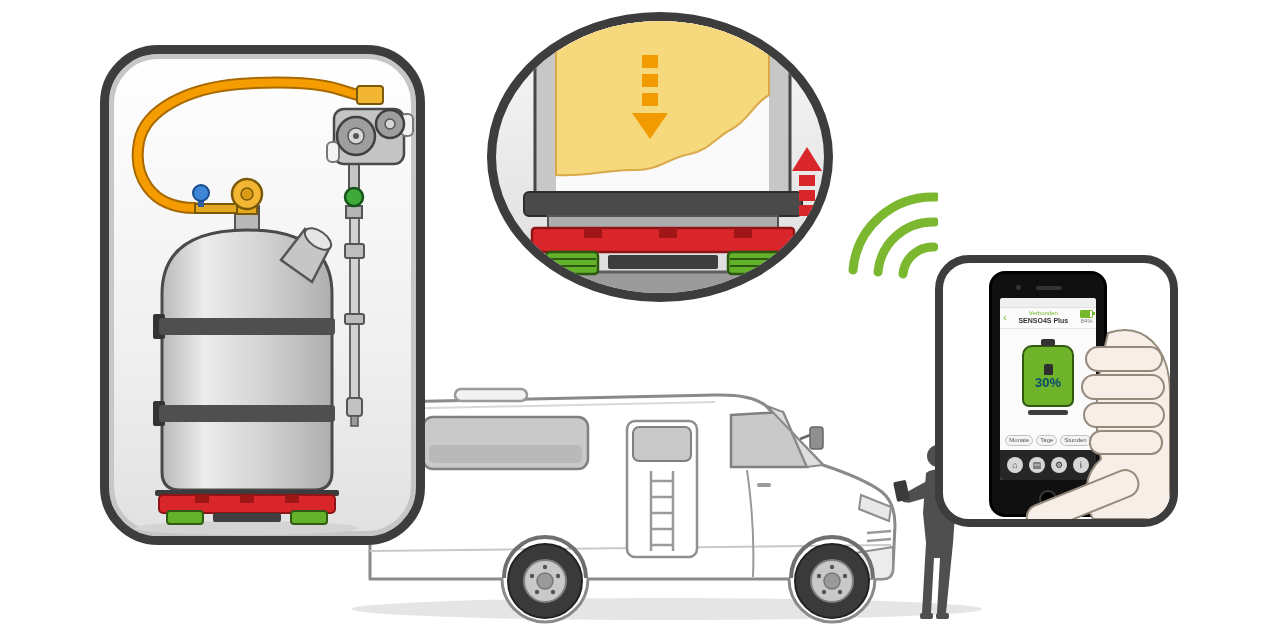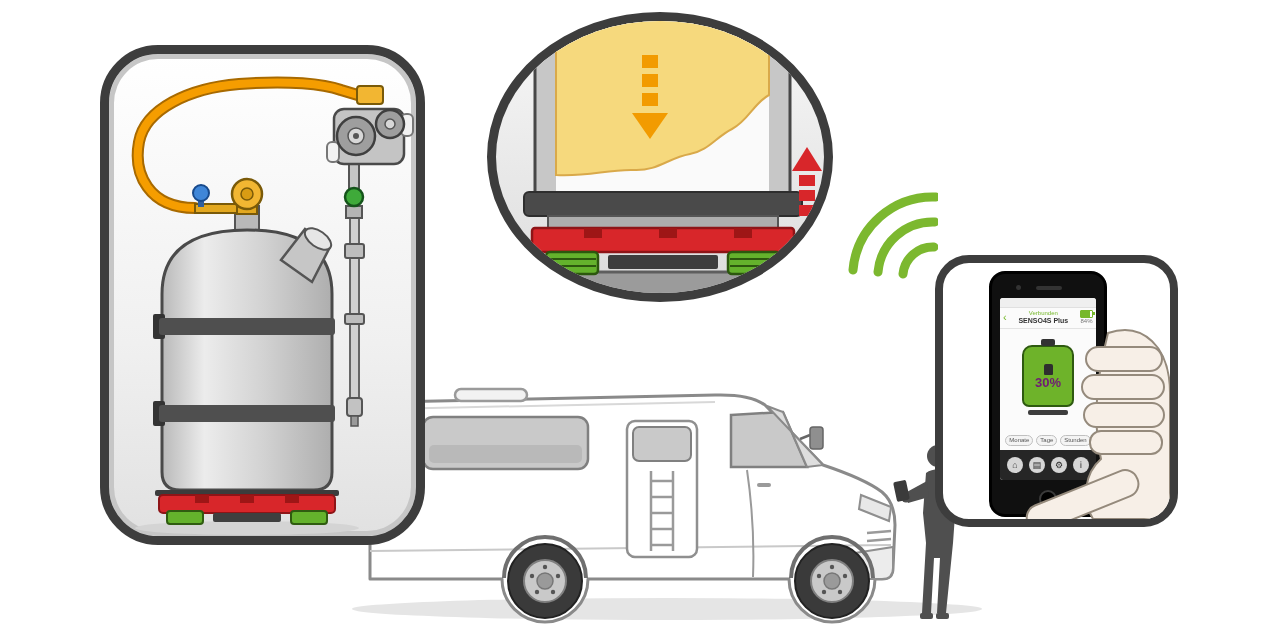--- a/index.html
+++ b/index.html
@@ -48,21 +48,21 @@
                 background:linear-gradient(90deg,#76b82a 78%,#fff 78%);}
   .battery-icon::after{content:"";position:absolute;right:-3px;top:1px;width:2px;height:3px;background:#76b82a;}
   .battery-label{font-size:6px;color:#777;}
   .app-main{flex:1;display:flex;flex-direction:column;align-items:center;justify-content:center;}
   .bottle-icon{width:52px;height:62px;background:#6eb32a;border:2px solid #2e5a10;
                border-radius:10px 10px 7px 7px;position:relative;display:flex;flex-direction:column;
                align-items:center;justify-content:center;box-sizing:border-box;}
   .bottle-cap{position:absolute;top:-8px;left:50%;transform:translateX(-50%);
               width:14px;height:7px;background:#333;border-radius:2px;}
   .bottle-glyph{width:9px;height:11px;background:#2e2e2e;border-radius:2px 2px 1px 1px;margin-bottom:1px;}
-  .fill-level{color:#701a75;font-weight:bold;font-size:13px;line-height:1;}
+  .fill-level{color:#0c4a6e;font-weight:bold;font-size:13px;line-height:1;}
   .bottle-base{width:40px;height:5px;background:#3d3d3d;border-radius:2px;margin-top:3px;}
   .unit-row{display:flex;justify-content:center;gap:3px;padding:3px 0 4px 0;}
   .unit-btn{font-size:6px;color:#555;border:1px solid #c0c0c0;border-radius:6px;
             padding:1px 3px;background:#f4f4f4;line-height:1.2;}
   .nav-bar{height:30px;background:#262626;display:flex;align-items:center;
            justify-content:space-around;padding:0 4px;}
   .nav-icon{width:16px;height:16px;border-radius:50%;background:#d6d6d6;color:#2a2a2a;
             font-size:9px;line-height:16px;text-align:center;}
   .home-btn{position:absolute;bottom:6px;left:50%;transform:translateX(-50%);
             width:18px;height:18px;border-radius:50%;background:#000;border:2px solid #3a3a3a;box-sizing:border-box;}

